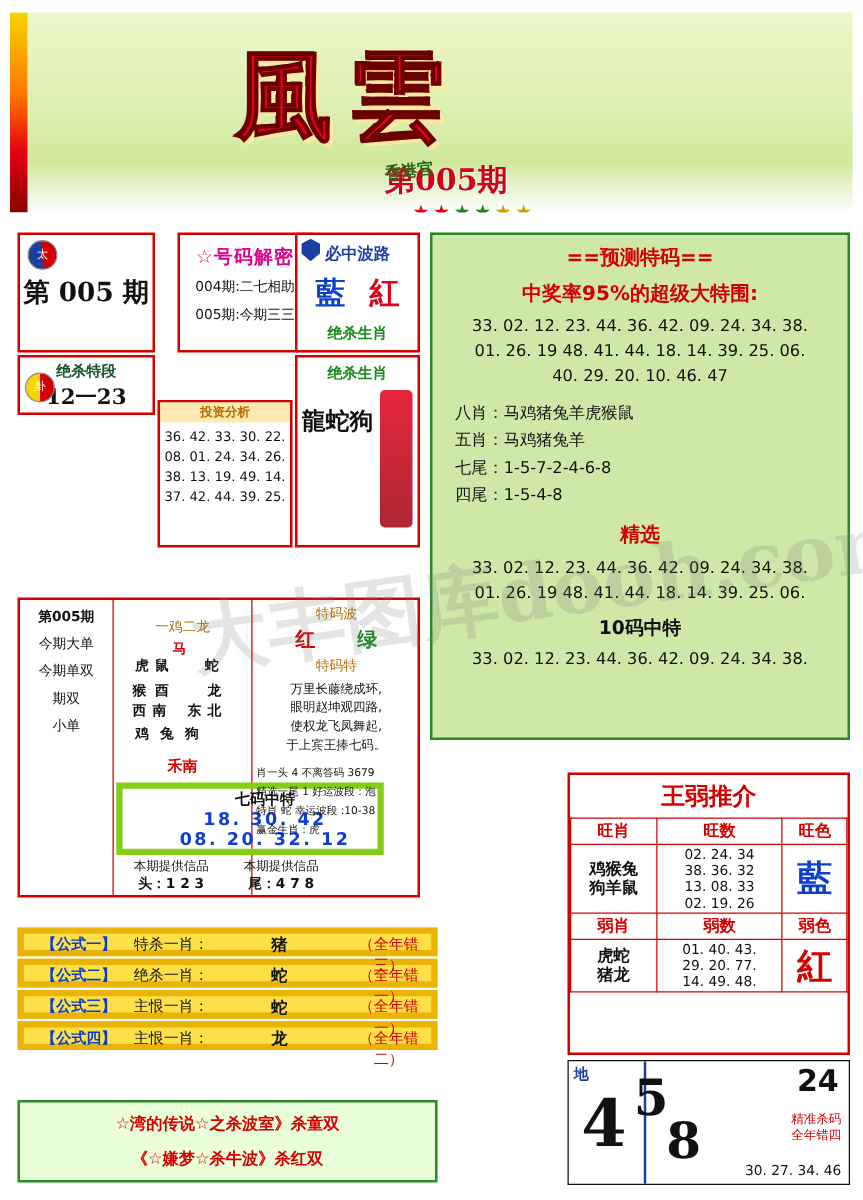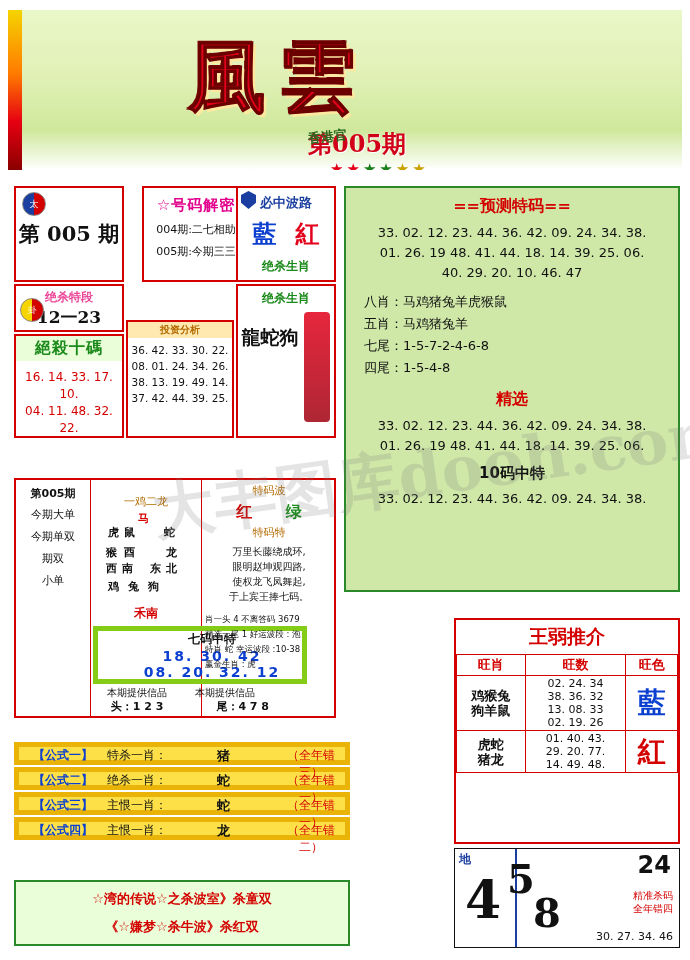--- a/index.html
+++ b/index.html
@@ -60,21 +60,21 @@
 
   .p-bolu{left:236px;top:186px;width:100px;height:96px;}
   .p-bolu .tt{font-size:13px;font-weight:bold;color:#1b3fa0;}
   .p-bolu .big{font-size:24px;font-weight:bold;font-family:"DejaVu Serif",serif;}
   .bblue{color:#0b3fd0;}
   .bred{color:#e2001a;}
   .shield{position:absolute;left:3px;top:3px;width:15px;height:18px;background:#1b3fa0;
     clip-path:polygon(50% 0,100% 22%,100% 65%,50% 100%,0 65%,0 22%);}
 
   .p-sha{left:14px;top:284px;width:110px;height:48px;}
-  .p-sha .t{font-size:12px;font-weight:bold;color:#ec4899;}
+  .p-sha .t{font-size:12px;font-weight:bold;color:#14532d;}
   .p-sha .v{font-size:17px;font-weight:bold;color:#111;font-family:"DejaVu Serif",serif;}
 
   .p-ten{left:14px;top:334px;width:110px;height:104px;}
   .p-ten .t{font-size:16px;font-weight:bold;color:#1b8a1b;letter-spacing:1px;
     background:#eaffd9;display:block;width:100%;text-align:center;padding:2px 0;}
   .p-ten .nums{font-size:12px;color:#d40000;line-height:17px;margin-top:8px;font-family:"DejaVu Sans",sans-serif;}
 
   .p-invest{left:126px;top:320px;width:108px;height:118px;}
   .p-invest .t{font-size:10px;font-weight:bold;color:#b36b00;background:#ffe9b0;display:block;text-align:center;padding:1px 0;}
   .p-invest .nums{font-size:10.5px;color:#111;line-height:16px;margin-top:4px;text-align:center;}
@@ -183,46 +183,40 @@
     </div>
     <div style="text-align:center;font-size:12px;color:#1b8a1b;margin-top:8px;font-weight:bold;">绝杀生肖</div>
   </div>
 
   <div class="box bd-red p-sha">
     <div class="taiji" style="left:4px;top:12px;background:conic-gradient(#d40000 0 50%,#f5d400 50% 100%);">卦</div>
     <div class="t" style="text-align:center;padding-top:3px;">绝杀特段</div>
     <div class="v" style="text-align:center;">12一23</div>
   </div>
 
-  <div class="box bd-red p-ten">
-    <span class="t">絕殺十碼</span>
-    <div class="nums" style="text-align:center;">
-      <div>16. 14. 33. 17. 10.</div>
-      <div>04. 11. 48. 32. 22.</div>
-    </div>
-  </div>
 
   <div class="box bd-red p-invest">
     <span class="t">投资分析</span>
     <div class="nums">
       <div>36. 42. 33. 30. 22.</div>
       <div>08. 01. 24. 34. 26.</div>
       <div>38. 13. 19. 49. 14.</div>
       <div>37. 42. 44. 39. 25.</div>
     </div>
   </div>
 
   <div class="box bd-red p-shengxiao">
     <div class="t" style="text-align:center;padding-top:4px;">绝杀生肖</div>
     <div class="knot"></div>
     <div class="v" style="text-align:center;margin-top:18px;width:64px;">龍蛇狗</div>
   </div>
 
   <div class="box p-forecast">
     <div class="fc-title">==预测特码==</div>
+    <div class="fc-h2">中奖率95%的超级大特围:</div>
     <div class="fc-nums">
       <div>33. 02. 12. 23. 44. 36. 42. 09. 24. 34. 38.</div>
       <div>01. 26. 19  48. 41. 44. 18. 14. 39. 25. 06.</div>
       <div>40. 29. 20. 10. 46. 47</div>
     </div>
     <div class="fc-list">
       <div>八肖：马鸡猪兔羊虎猴鼠</div>
       <div>五肖：马鸡猪兔羊</div>
       <div>七尾：1-5-7-2-4-6-8</div>
       <div>四尾：1-5-4-8</div>
@@ -267,21 +261,21 @@
         <div class="t">七码中特</div>
         <div class="v">18. 30. 42</div>
         <div class="v">08. 20. 32. 12</div>
       </div>
       <div style="position:absolute;left:2px;bottom:16px;width:180px;display:flex;font-size:10px;color:#111;">
         <span style="width:88px;text-align:center;">本期提供信品</span>
         <span style="width:88px;text-align:center;">本期提供信品</span>
       </div>
       <div style="position:absolute;left:2px;bottom:2px;width:180px;display:flex;font-size:11px;font-weight:bold;color:#111;">
         <span style="width:88px;text-align:center;">头：1 2 3</span>
-        <span style="width:88px;text-align:right;">尾：4 7 8</span>
+        <span style="width:88px;text-align:center;">尾：4 7 8</span>
       </div>
     </div>
     <div class="mid-r">
       <div class="tt">特码波</div>
       <div class="hongLv">
         <span style="color:#d40000;">红</span>
         <span style="color:#1b8a1b;margin-left:28px;">绿</span>
       </div>
       <div style="text-align:center;font-size:11px;color:#b36b00;margin-top:2px;">特码特</div>
       <div class="poem">
@@ -315,20 +309,25 @@
         </td>
         <td>
           <div>02. 24. 34</div>
           <div>38. 36. 32</div>
           <div>13. 08. 33</div>
           <div>02. 19. 26</div>
         </td>
         <td class="big" style="color:#0b3fd0;">藍</td>
       </tr>
       <tr>
+        <th>弱肖</th>
+        <th>弱数</th>
+        <th>弱色</th>
+      </tr>
+      <tr>
         <td class="zi">
           <span>虎</span><span>蛇</span><br>
           <span>猪</span><span>龙</span>
         </td>
         <td>
           <div>01. 40. 43.</div>
           <div>29. 20. 77.</div>
           <div>14. 49. 48.</div>
         </td>
         <td class="big" style="color:#d40000;">紅</td>

